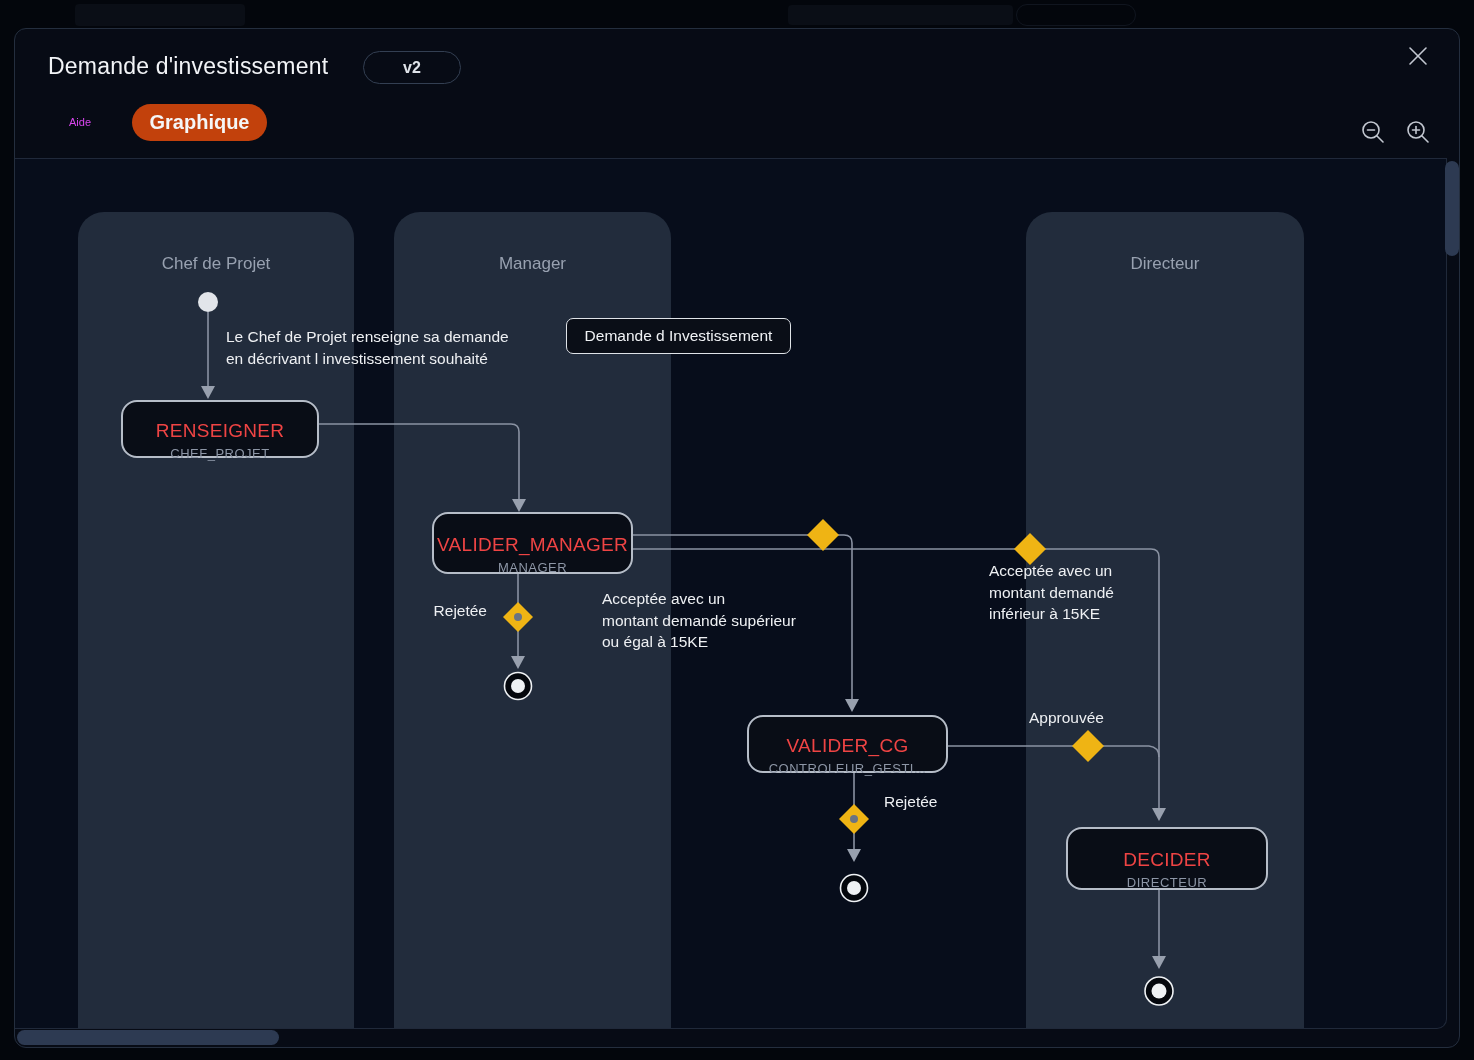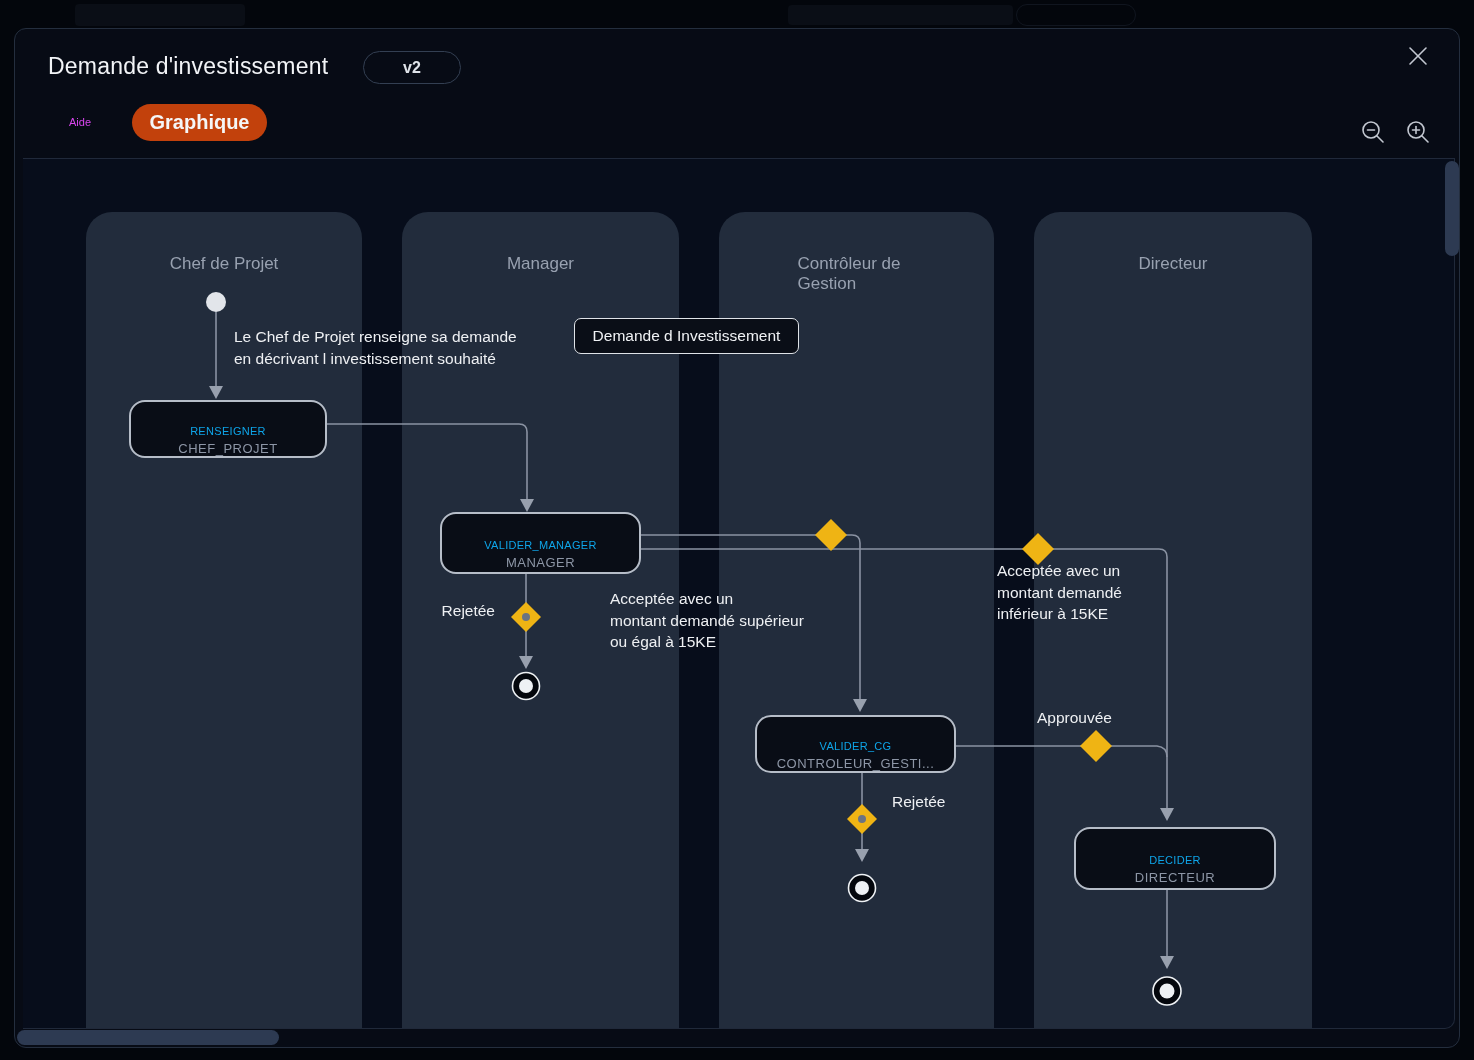--- a/index.html
+++ b/index.html
@@ -21,36 +21,36 @@
   .tab-aide { position:absolute; left:54px; top:75px; height:37px; line-height:37px;
     color:#d946ef; font-size:11px; cursor:pointer; }
   .tab-graphique { position:absolute; left:117px; top:75px; width:135px; height:37px;
     background:#c2410c; border-radius:19px; color:#f5f6f7; font-size:20px;
     display:flex; align-items:center; justify-content:center; cursor:pointer;font-weight:bold; }
   .icon-btn { position:absolute; width:34px; height:34px; display:flex;
     align-items:center; justify-content:center; cursor:pointer; }
   .icon-btn svg { stroke:#c3c8d1; fill:none; stroke-width:1.6; stroke-linecap:round; }
 
   
-  .viewport { position:absolute; left:8px; top:129px; width:1432px; height:871px;
+  .viewport { position:absolute; left:0; top:129px; width:1432px; height:871px;
     background:#070d1b; border-top:1px solid #20293a; border-right:1px solid #20293a;
     border-bottom:1px solid #20293a; border-bottom-right-radius:10px; overflow:hidden;padding-left:12px; }
 
   .lane { position:absolute; top:53px; height:818px; background:#222c3c;
     border-radius:26px 26px 0 0; }
   .lane-title { position:absolute; top:42px; left:0; right:0; text-align:center;
     color:#98a1b0; font-size:17px; line-height:20px; }
   .lane-title.wrap3 { width:118px; margin:0 auto; text-align:left; }
 
   svg.edges { position:absolute; left:0; top:0; }
 
   .node { position:absolute; background:#090d16; border:2px solid #b6bdc8;
     border-radius:16px; display:flex; flex-direction:column; align-items:center;
     justify-content:center; cursor:pointer; }
-  .node .n-title { color:#0ea5e9; font-size:11px; letter-spacing:.3px;margin-top:22px; }
+  .node .n-title { color:#ef4444; font-size:19px; letter-spacing:.3px;margin-top:22px; }
   .node .n-role { color:#8d96a6; font-size:13px; letter-spacing:.5px; margin-top:4px; }
 
   .artifact { position:absolute; left:551px; top:159px; width:225px; height:36px;
     background:#0a0e17; border:1.5px solid #dfe3e8; border-radius:7px; color:#f0f2f5;
     font-size:15.5px; display:flex; align-items:center; justify-content:center; }
 
   .ann { position:absolute; color:#eef0f3; font-size:15.5px; line-height:21.5px; }
   .edge-label { position:absolute; color:#eef0f3; font-size:15.5px; }
 
   
@@ -95,23 +95,20 @@
     </svg>
   </div>
 
   <div class="viewport">
 
     <div class="lane" style="left:63px; width:276px;">
       <div class="lane-title">Chef de Projet</div>
     </div>
     <div class="lane" style="left:379px; width:277px;">
       <div class="lane-title">Manager</div>
-    </div>
-    <div class="lane" style="left:696px; width:275px;">
-      <div class="lane-title wrap3">Contrôleur de Gestion</div>
     </div>
     <div class="lane" style="left:1011px; width:278px;">
       <div class="lane-title">Directeur</div>
     </div>
 
     <svg class="edges" width="1432" height="871" viewBox="0 0 1432 871">
 
       <g fill="none" stroke-width="1.6" stroke="#8a92a2">
         <path d="M193,153 V227"></path>
         <path d="M304,265 H496 Q504,265 504,273 V340"></path>

